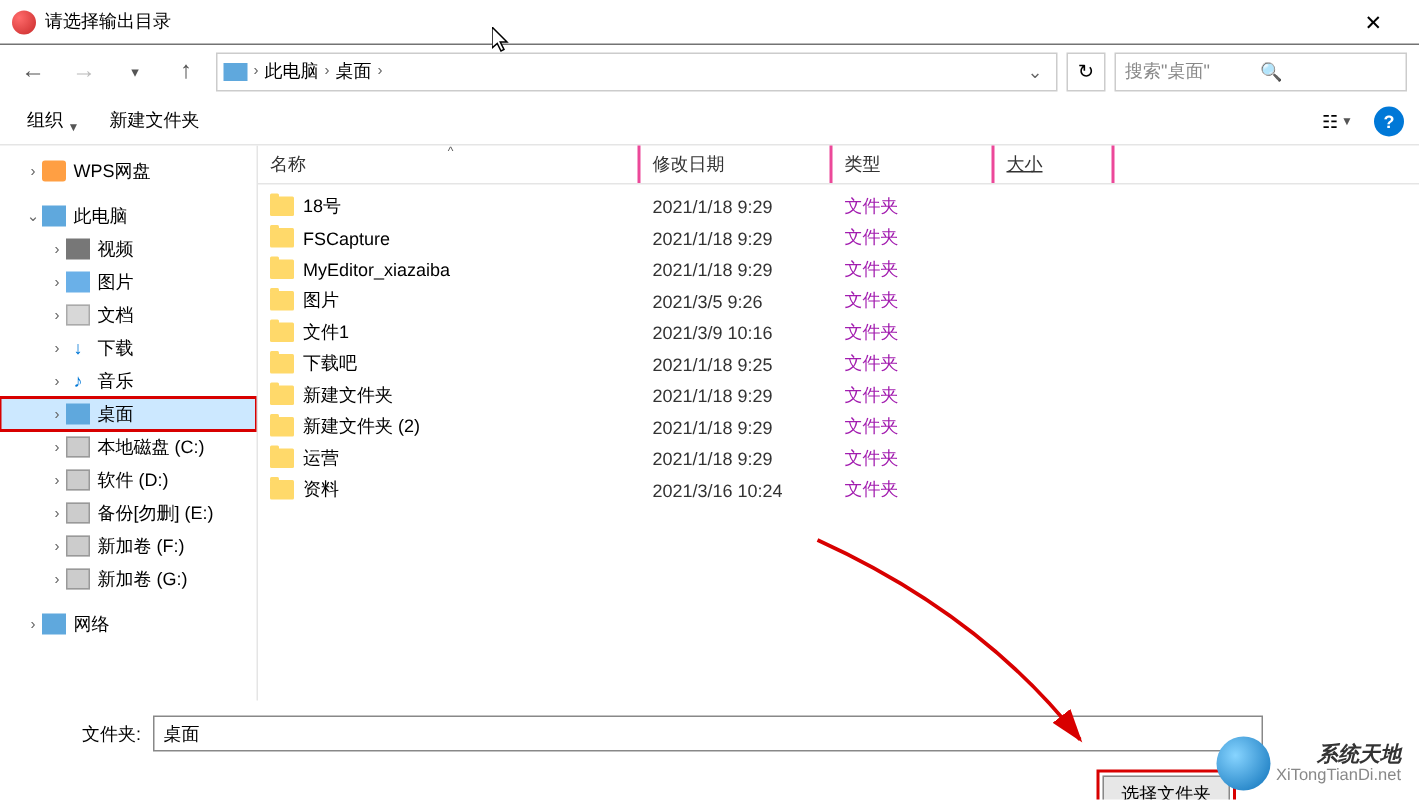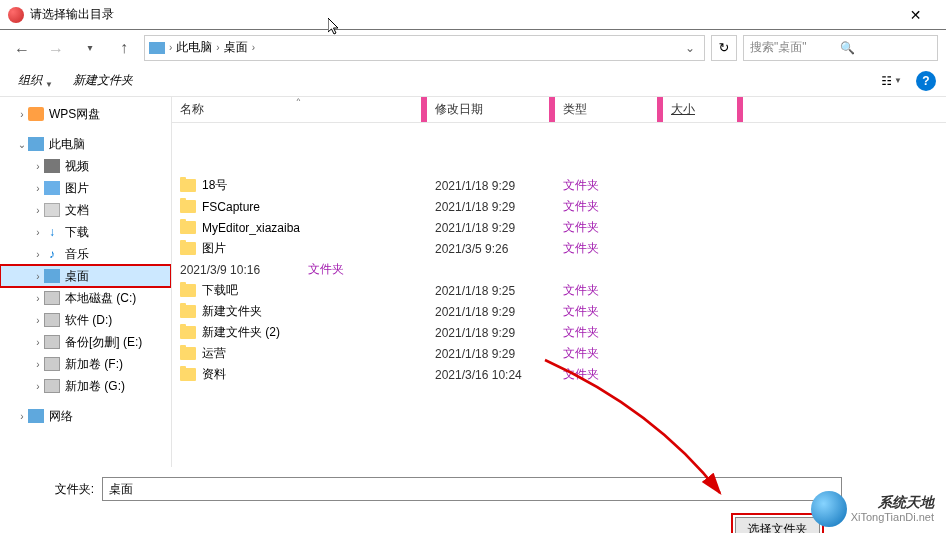--- a/index.html
+++ b/index.html
@@ -16,21 +16,21 @@
 .nav-btn.disabled { color: #bbb; }
 .addressbar { flex: 1; height: 26px; border: 1px solid #ccc; display: flex; align-items: center; padding: 0 4px; font-size: 12px; gap: 4px; }
 .addr-icon { width: 16px; height: 12px; background: #5fa8dd; }
 .addr-chev { color: #666; font-size: 10px; }
 .addr-drop { width: 20px; text-align: center; color: #666; }
 .refresh-btn { width: 26px; height: 26px; border: 1px solid #ccc; display: flex; align-items: center; justify-content: center; font-size: 13px; }
 .searchbox { width: 195px; height: 26px; border: 1px solid #ccc; display: flex; align-items: center; padding: 0 6px; font-size: 12px; color: #888; }
 .searchbox span { flex: 1; }
 
 .toolbar { height: 32px; border-bottom: 1px solid #e5e5e5; display: flex; align-items: center; padding: 0 10px; font-size: 12px; }
-.toolbar-item { padding: 4px 8px; margin-right: 4px; cursor: pointer; display: flex; align-items: flex-end; gap: 3px; font-style: italic; }
+.toolbar-item { padding: 4px 8px; margin-right: 4px; cursor: pointer; display: flex; align-items: flex-end; gap: 3px; }
 .toolbar-caret { font-size: 8px; color: #555; }
 .toolbar-spacer { flex: 1; }
 .view-btn { padding: 4px 6px; display: flex; align-items: center; gap: 2px; }
 .help-btn { width: 20px; height: 20px; border-radius: 50%; background: #0078d7; color: #fff; display: flex; align-items: center; justify-content: center; font-size: 12px; font-weight: bold; margin-left: 8px; }
 
 .body-row { display: flex; height: 370px; }
 .sidebar { width: 172px; border-right: 1px solid #e5e5e5; overflow: auto; padding: 6px 0; }
 .tree-item { display: flex; align-items: center; font-size: 12px; height: 22px; padding-left: 8px; cursor: pointer; white-space: nowrap; }
 .tree-item.l1 { padding-left: 16px; }
 .tree-item.l2 { padding-left: 32px; }
@@ -44,28 +44,28 @@
 .ico-dl { color: #0078d7; font-size: 12px; font-weight: bold; }
 .ico-mus { color: #0078d7; font-size: 12px; }
 .ico-desk { background: #5fa8dd; }
 .ico-drv { background: #ccc; border: 1px solid #999; }
 .ico-net { background: #5fa8dd; }
 .tree-item.selected { background: #cce8ff; }
 .tree-item.boxed { outline: 2px solid #d80000; outline-offset: -1px; }
 
 .main { flex: 1; display: flex; flex-direction: column; }
 .col-headers { height: 26px; display: flex; align-items: center; border-bottom: 1px solid #e5e5e5; font-size: 12px; color: #333; }
-.col { padding: 0 8px; border-right: 6px solid #ec4899; height: 100%; display: flex; align-items: center; }
+.col { padding: 0 8px; border-right: 2px solid #ec4899; height: 100%; display: flex; align-items: center; }
 .col.name { width: 255px; }
 .col.date { width: 128px; }
 .col.type { width: 108px; }
 .col.size { width: 80px; text-decoration: underline; }
 .sort-ind { position: absolute; top: -1px; font-size: 8px; color: #555; }
 .col.name { position: relative; }
-.filelist { flex: 1; padding: 4px 0; margin-top: 48px; }
+.filelist { flex: 1; padding: 4px 0; }
 .file-row { display: flex; align-items: center; height: 21px; font-size: 12px; cursor: pointer; }
 .file-row .fcol { padding: 0 8px; }
 .fcol.name { width: 255px; display: flex; align-items: center; gap: 6px; }
 .fcol.date { width: 128px; color: #333; }
 .fcol.type { width: 108px; color: #a21caf; }
 .folder-ico { width: 16px; height: 13px; background: #ffd96a; border-radius: 1px; position: relative; }
 .folder-ico::before { content: ""; position: absolute; top: -2px; left: 0; width: 6px; height: 3px; background: #ffd96a; border-radius: 1px 1px 0 0; }
 
 .footer { padding: 10px 16px 14px; position: relative; }
 .footer-row1 { display: flex; align-items: center; margin-bottom: 16px; }
@@ -244,20 +244,24 @@
         </div>
         <div class="file-row">
           <div class="fcol name">
             <span class="folder-ico"></span>
             <span>图片</span>
           </div>
           <div class="fcol date">2021/3/5 9:26</div>
           <div class="fcol type">文件夹</div>
         </div>
         <div class="file-row">
+          <div class="fcol name">
+            <span class="folder-ico"></span>
+            <span>文件1</span>
+          </div>
           <div class="fcol date">2021/3/9 10:16</div>
           <div class="fcol type">文件夹</div>
         </div>
         <div class="file-row">
           <div class="fcol name">
             <span class="folder-ico"></span>
             <span>下载吧</span>
           </div>
           <div class="fcol date">2021/1/18 9:25</div>
           <div class="fcol type">文件夹</div>

